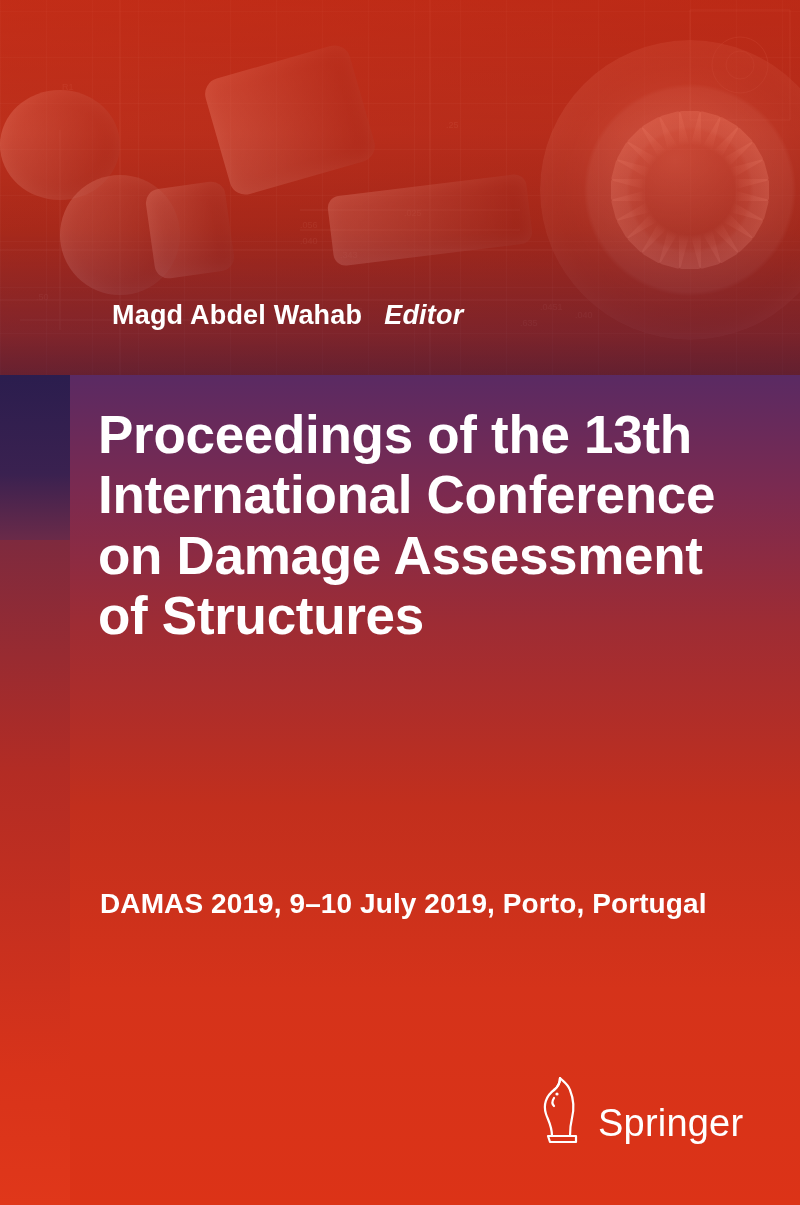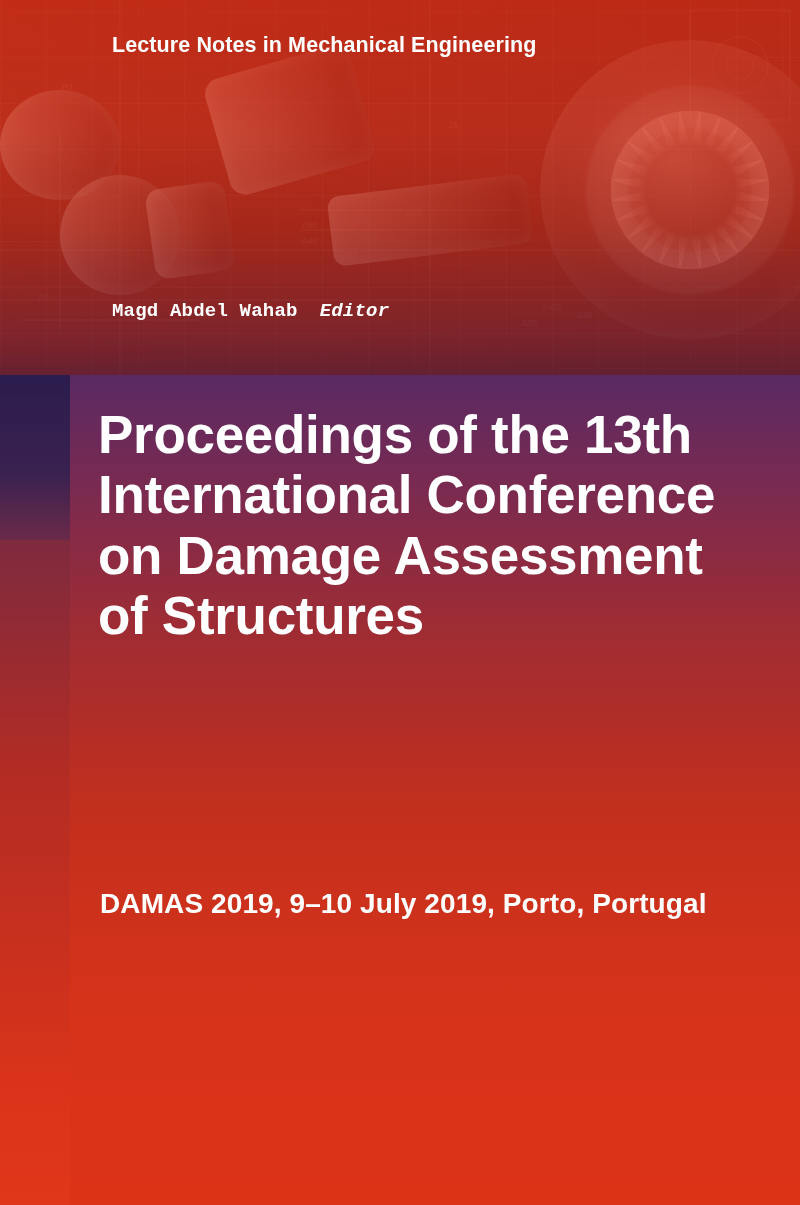--- a/index.html
+++ b/index.html
@@ -138,24 +138,23 @@
     font-weight: bold;
     letter-spacing: .1px;
     line-height: 1.2;
   }
   .editor-line {
     position: absolute;
     left: 112px;
     top: 300px;
     width: 660px;
     color: #ffffff;
-    font-size: 19px;
+    font-size: 27px;
     font-weight: bold;
     letter-spacing: .2px;
-    font-family: Liberation Mono, monospace;
   }
   .editor-line .role {
     font-style: italic;
     font-weight: bold;
     margin-left: 22px;
   }
   .title {
     position: absolute;
     left: 98px;
     top: 405px;
@@ -261,24 +260,35 @@
     <div class="cyl cyl-d"></div>
 
     <div class="vignette"></div>
     <div class="tint"></div>
   </div>
 
   <div class="body-bg"></div>
   <div class="spine"></div>
   <div class="spine-red"></div>
 
-  <div class="series">Lecture Notes in Mechanical Engineering</div>
 
   <div class="editor-line">
     <span>Magd Abdel Wahab</span><span class="role">Editor</span>
   </div>
 
   <div class="title">Proceedings of the 13th International Conference on Damage Assessment of Structures</div>
 
   <div class="subtitle">DAMAS 2019, 9–10 July 2019, Porto, Portugal</div>
 
+  <div class="logo">
+    <svg class="knight" width="60" height="80" viewBox="0 0 60 80" xmlns="http://www.w3.org/2000/svg">
+      <g fill="none" stroke="#ffffff" stroke-width="2.2" stroke-linejoin="round" stroke-linecap="round">
+        <path d="M20 72 L46 72 L46 66 L18 66 Z"></path>
+        <path d="M22 66 C22 56 18 50 16 44 C13 35 16 26 24 20 C28 17 30 13 30 8 C34 12 38 14 40 20 C44 30 44 40 42 48 C40 56 40 60 40 66"></path>
+        <path d="M24 28 C22 31 22 34 24 36"></path>
+        <path d="M30 8 C30 14 28 17 24 20"></path>
+        <circle cx="27" cy="24" r="1.6" fill="#ffffff" stroke="none"></circle>
+      </g>
+    </svg>
+    <div class="wordmark">Springer</div>
+  </div>
 
 </div>
 
 </body></html>

